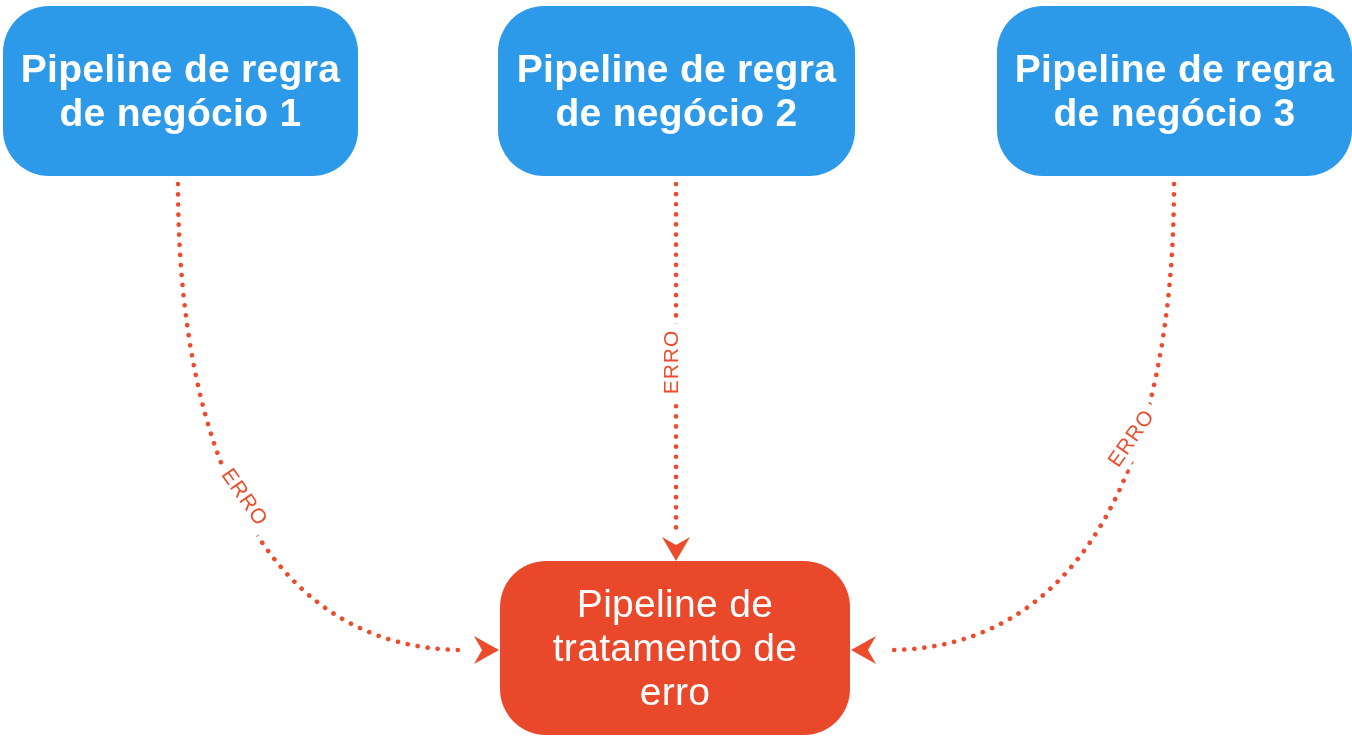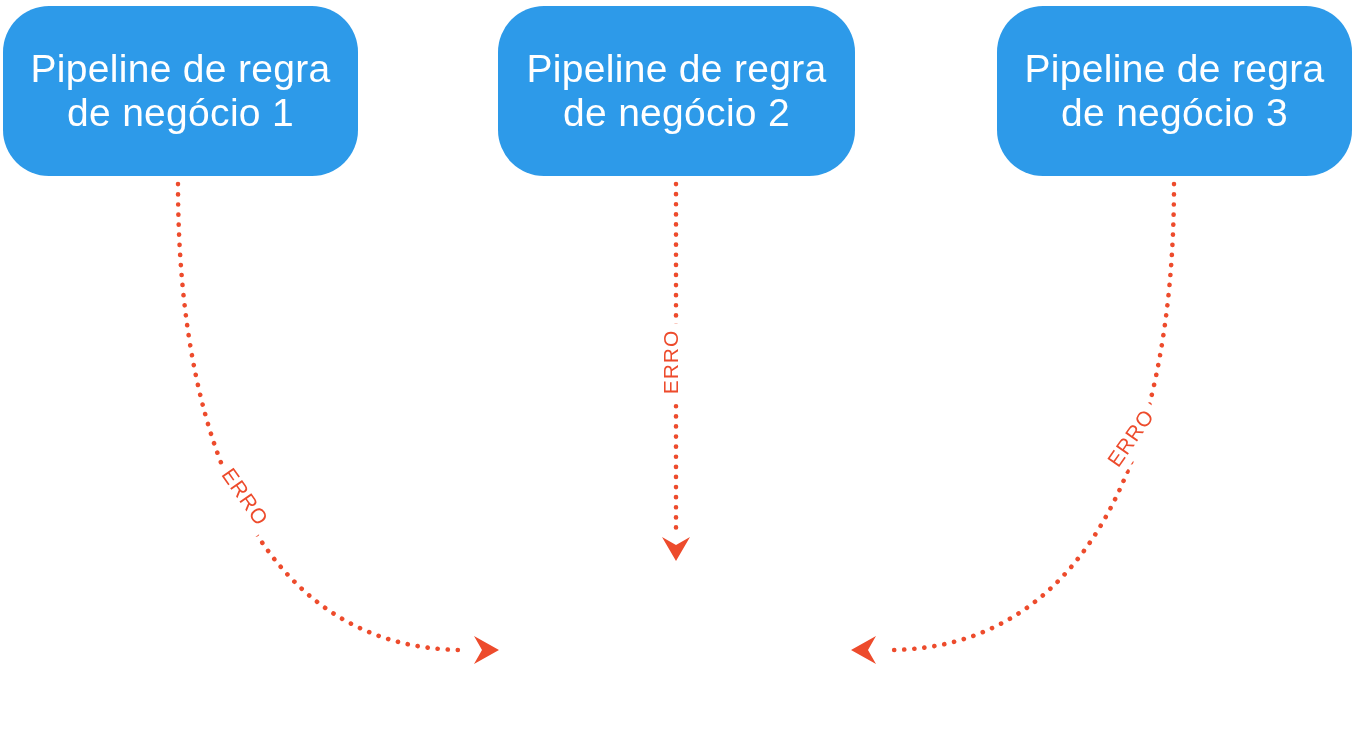--- a/index.html
+++ b/index.html
@@ -38,21 +38,21 @@
     display: flex;
     align-items: center;
     justify-content: center;
     text-align: center;
     color: var(--text-white);
     font-size: 39px;
     line-height: 44px;
     letter-spacing: 0.3px;
     white-space: pre-line;
   }
-  .node-blue { background: var(--node-blue); }
+  .node-blue { background: var(--node-blue); font-weight: bold; }
   .node-red  { background: var(--node-red); }
   .node-1 { left: 3px;    top: 6px;   width: 355px; height: 170px; }
   .node-2 { left: 498px;  top: 6px;   width: 357px; height: 170px; }
   .node-3 { left: 997px;  top: 6px;   width: 355px; height: 170px; }
   .node-error { left: 500px; top: 561px; width: 350px; height: 174px; }
   .edge-label {
     position: absolute;
     color: var(--edge-red);
     background: var(--background);
     font-size: 21px;
@@ -87,18 +87,23 @@
   <div class="node node-blue node-2">
     <span>Pipeline de regra
 de negócio 2</span>
   </div>
 
   <div class="node node-blue node-3">
     <span>Pipeline de regra
 de negócio 3</span>
   </div>
 
+  <div class="node node-red node-error">
+    <span>Pipeline de
+tratamento de
+erro</span>
+  </div>
 
   <div class="edge-label edge-label-1">ERRO</div>
   <div class="edge-label edge-label-2">ERRO</div>
   <div class="edge-label edge-label-3">ERRO</div>
 
 </div>
 
 </body></html>

